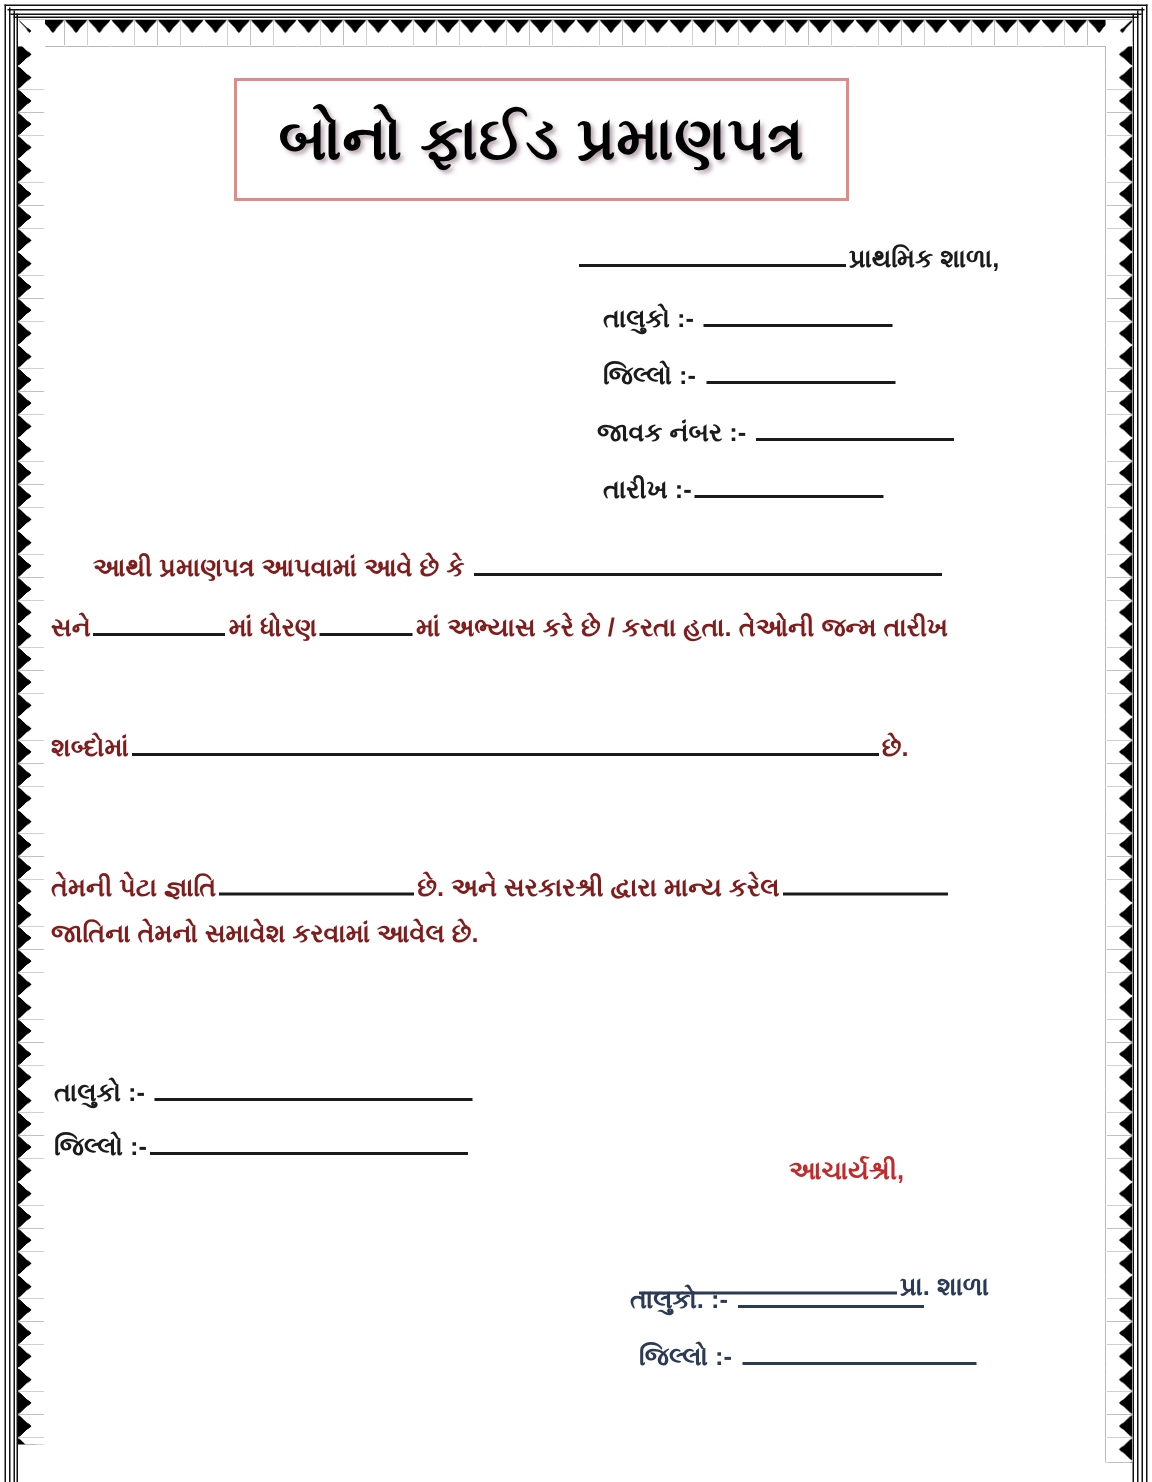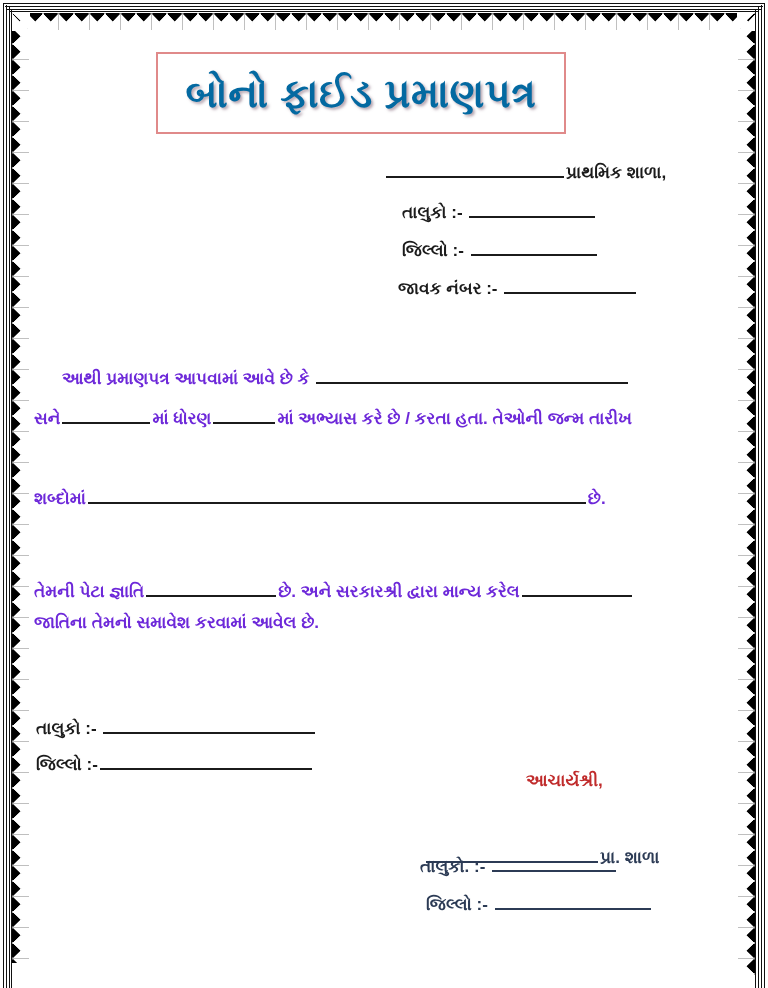--- a/index.html
+++ b/index.html
@@ -116,21 +116,21 @@
     box-sizing: border-box;
     display: flex;
     align-items: center;
     justify-content: center;
     background: #ffffff;
   }
   .title-text {
     font-family: "Liberation Sans", "DejaVu Sans", sans-serif;
     font-size: 40px;
     font-weight: bold;
-    color: #0369a1;
+    color: #000000;
     letter-spacing: 0.5px;
     text-shadow: 2px 2px 3px rgba(120, 90, 110, 0.55);
     white-space: nowrap;
     line-height: 1;
   }
 
   
   .ln {
     position: absolute;
     font-size: 17px;
@@ -150,21 +150,21 @@
     margin: 0 2px;
   }
   .blank.navy-rule { border-bottom-color: #2c3b55; }
 
   
   .body-line {
     position: absolute;
     left: 0;
     font-size: 17px;
     font-weight: bold;
-    color: #6d28d9;
+    color: #7f1d1d;
     white-space: nowrap;
     line-height: 1;
   }
 </style>
 </head>
 <body>
 
 <div id="page">
 
   <div>
@@ -211,20 +211,23 @@
     <div class="ln" style="left:368px; top:204px;">
       <span>જિલ્લો :-</span>
       <span class="blank" style="width:126px;"></span>
     </div>
 
     <div class="ln" style="left:364px; top:242px;">
       <span>જાવક નંબર :-</span>
       <span class="blank" style="width:132px;"></span>
     </div>
 
+    <div class="ln" style="left:368px; top:280px;">
+      <span>તારીખ :-</span><span class="blank" style="width:126px;"></span>
+    </div>
 
     <div class="body-line" style="top:332px; left:28px;">
       <span>આથી પ્રમાણપત્ર આપવામાં આવે છે કે</span>
       <span class="blank" style="width:312px;"></span>
     </div>
 
     <div class="body-line" style="top:372px;">
       <span>સને</span><span class="blank" style="width:88px;"></span><span>માં ધોરણ</span><span class="blank" style="width:62px;"></span><span>માં અભ્યાસ કરે છે / કરતા હતા. તેઓની જન્મ તારીખ</span>
     </div>
 

